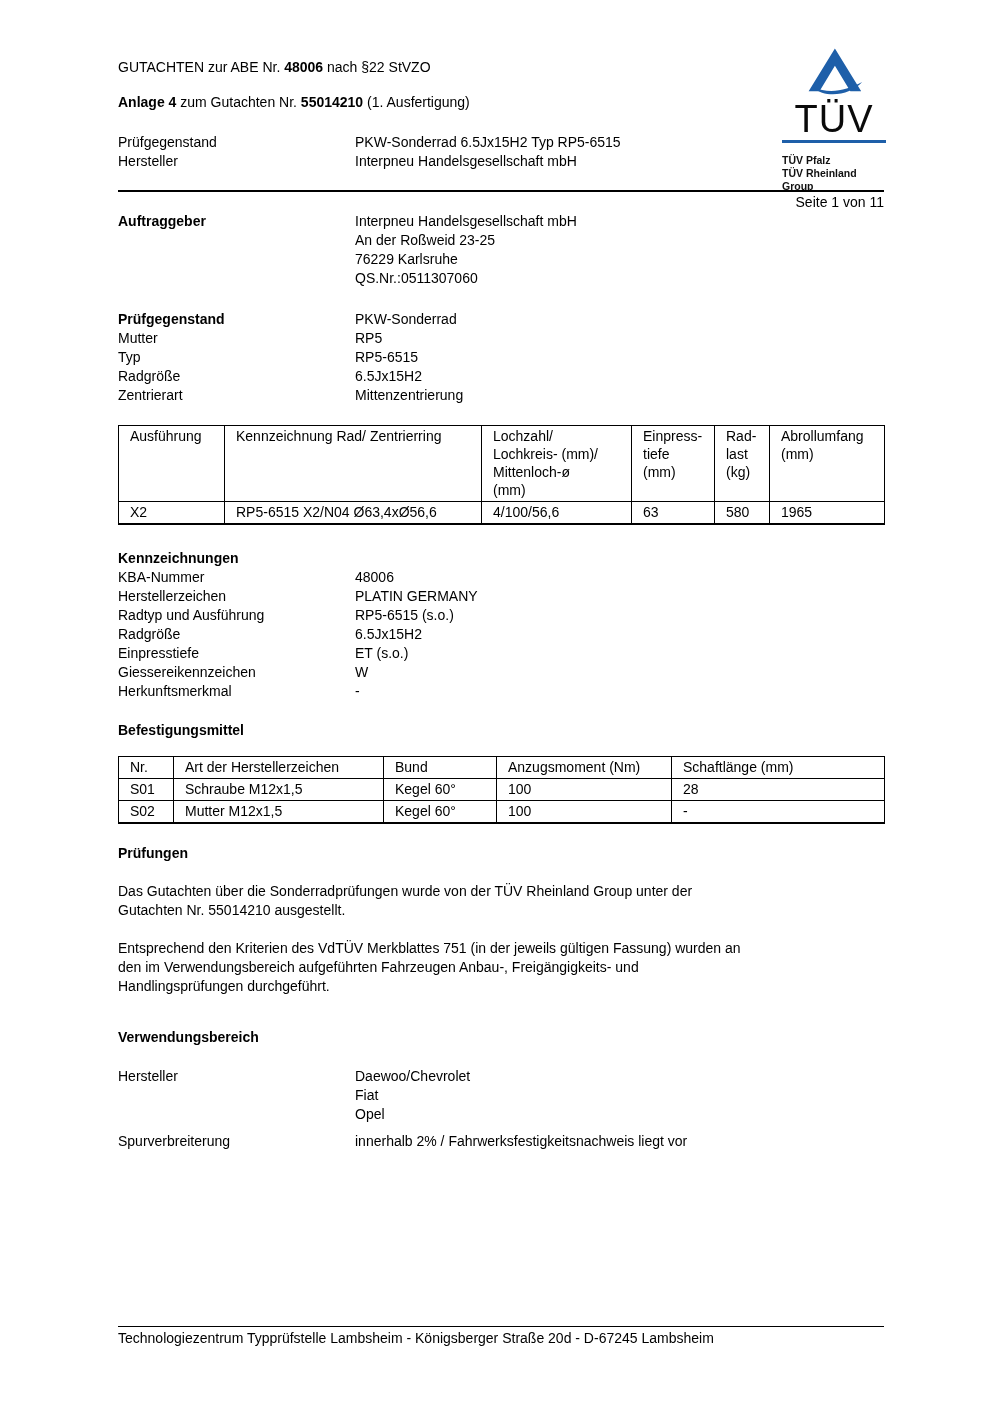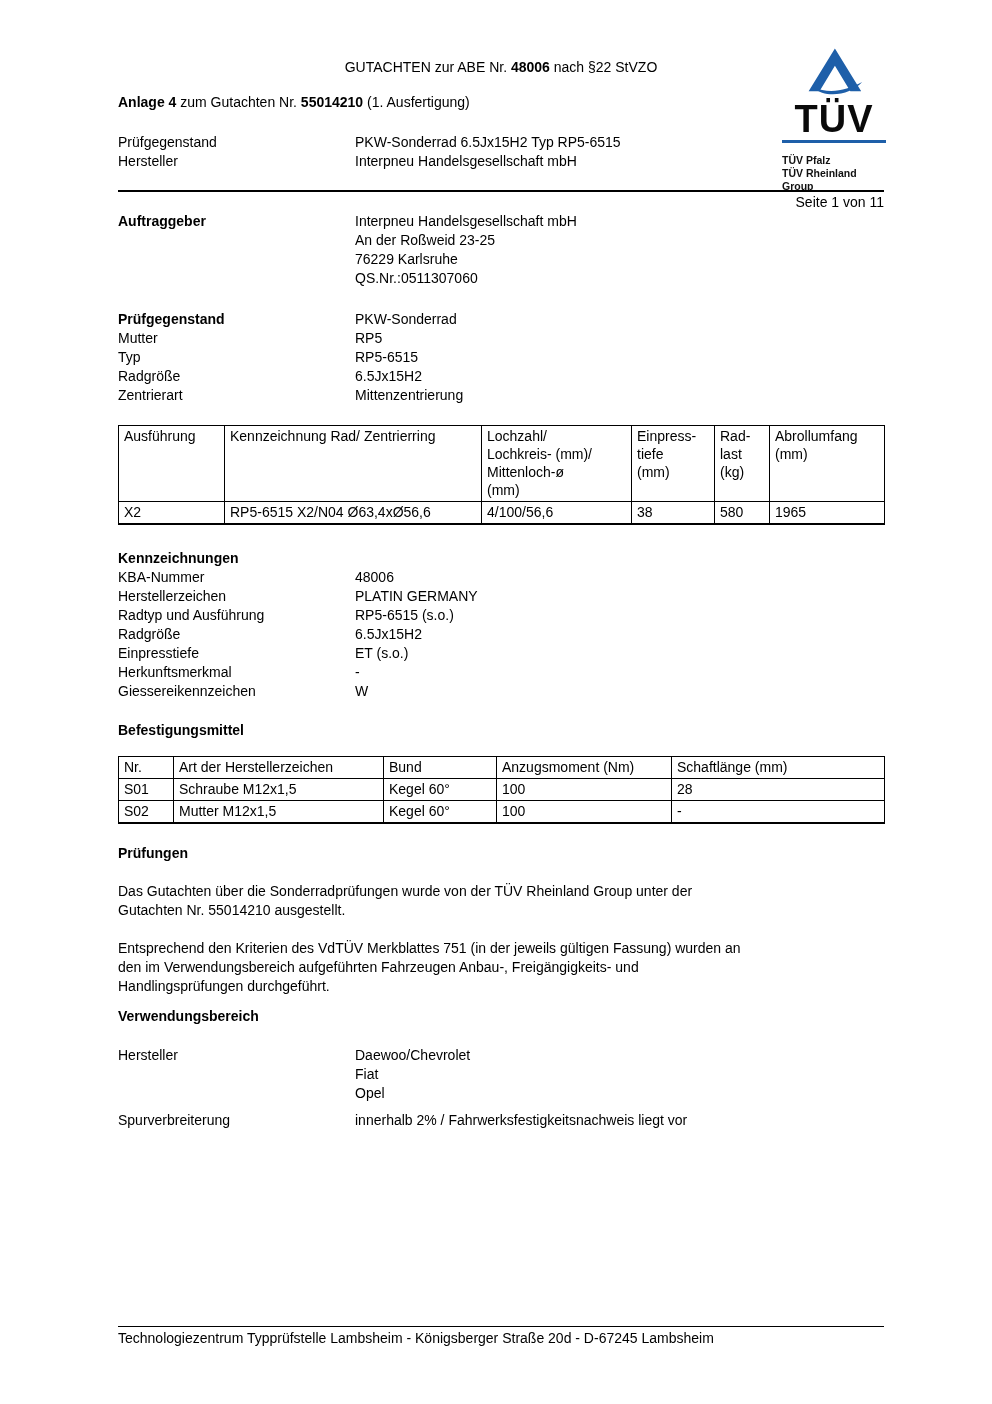--- a/index.html
+++ b/index.html
@@ -18,21 +18,21 @@
     line-height: 19px;
   }
   .content {
     position: absolute;
     left: 118px;
     top: 58px;
     width: 766px;
   }
   .bold { font-weight: bold; }
 
-  .title-line { margin-top: 0; text-align: center; }
+  .title-line { margin-top: 0; }
   .annex-line { margin-top: 16px; }
 
   .kv { display: flex; }
   .kv .kv-label { flex: 0 0 237px; width: 237px; }
   .kv .kv-value { flex: 1 1 auto; white-space: pre-line; }
 
   .header-meta { margin-top: 21px; }
 
   .header-rule {
     margin-top: 19px;
@@ -49,49 +49,49 @@
     table-layout: fixed;
     width: 766px;
     font-size: 14px;
     line-height: 18px;
   }
   th, td {
     border: 1px solid #000;
     font-weight: normal;
     text-align: left;
     vertical-align: top;
-    padding: 1px 5px 2px 5px;
+    padding: 1px 5px 2px 11px;
     white-space: pre-line;
     overflow: hidden;
   }
   table.thick-bottom { border-bottom: 2px solid #000; }
   .wheel-table { margin-top: 20px; }
   .fastener-table { margin-top: 16px; }
 
   .section-heading { font-weight: bold; }
   .markings-heading { margin-top: 24px; }
   .fasteners-heading { margin-top: 20px; }
   .tests-heading { margin-top: 20px; }
-  .application-heading { margin-top: 11px; }
+  .application-heading { margin-top: 32px; }
 
   .para { margin-top: 19px; white-space: pre-line; }
   .application-row-1 { margin-top: 20px; }
   .application-row-2 { margin-top: 8px; }
 
   
   .logo {
     position: absolute;
     left: 782px;
     top: 46px;
     width: 104px;
     text-align: center;
   }
   .logo svg { display: block; margin: 0 auto; }
   .logo-wordmark {
-    font-weight: bold;
+    font-weight: normal;
     font-size: 38px;
     line-height: 34px;
     letter-spacing: 1px;
     color: #0a0a0a;
     margin-top: 2px;
   }
   .logo-underline {
     margin-top: 4px;
     height: 3px;
     width: 104px;
@@ -211,21 +211,21 @@
         <th>Rad-
 last
 (kg)</th>
         <th>Abrollumfang
 (mm)</th>
       </tr>
       <tr>
         <td>X2</td>
         <td>RP5-6515 X2/N04 Ø63,4xØ56,6</td>
         <td>4/100/56,6</td>
-        <td>38</td>
+        <td>63</td>
         <td>580</td>
         <td>1965</td>
       </tr>
     </tbody>
       </table>
 
     <div class="section-heading markings-heading">Kennzeichnungen</div>
     <div>
       <div class="kv">
         <div class="kv-label">KBA-Nummer</div>
@@ -241,26 +241,26 @@
       </div>
       <div class="kv">
         <div class="kv-label">Radgröße</div>
         <div class="kv-value">6.5Jx15H2</div>
       </div>
       <div class="kv">
         <div class="kv-label">Einpresstiefe</div>
         <div class="kv-value">ET (s.o.)</div>
       </div>
       <div class="kv">
+        <div class="kv-label">Giessereikennzeichen</div>
+        <div class="kv-value">W</div>
+      </div>
+      <div class="kv">
         <div class="kv-label">Herkunftsmerkmal</div>
         <div class="kv-value">-</div>
-      </div>
-      <div class="kv">
-        <div class="kv-label">Giessereikennzeichen</div>
-        <div class="kv-value">W</div>
       </div>
     </div>
 
     <div class="section-heading fasteners-heading">Befestigungsmittel</div>
 
     <table class="fastener-table thick-bottom">
       <colgroup>
         <col style="width:55px">
           <col style="width:210px">
           <col style="width:113px">

